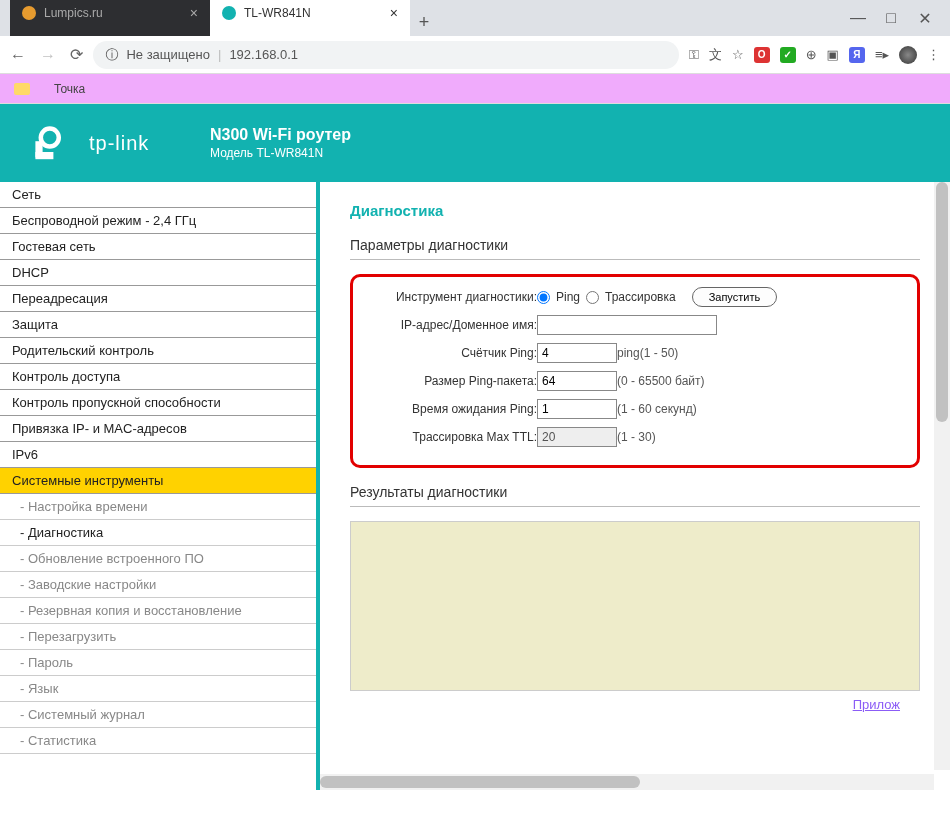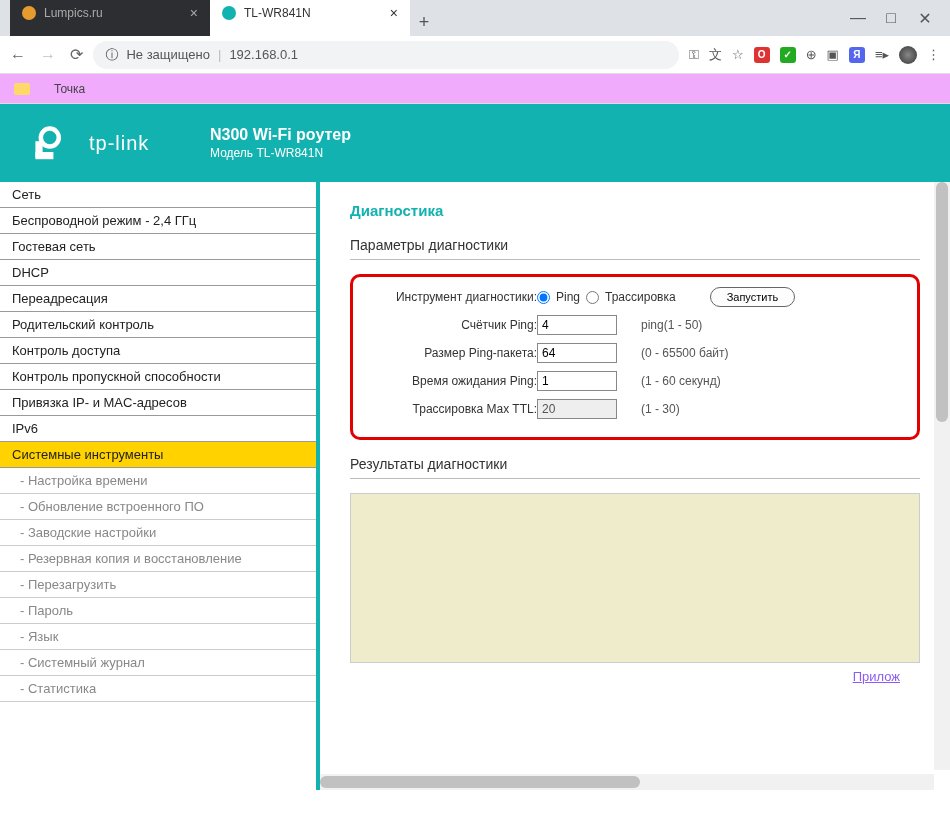--- a/index.html
+++ b/index.html
@@ -47,23 +47,23 @@
 .main-scroll-x { position: absolute; left: 0; right: 16px; bottom: 0; height: 16px; background: #f1f1f1; }
 .main-scroll-x .thumb { position: absolute; top: 2px; bottom: 2px; left: 0; width: 320px; background: #c1c1c1; border-radius: 6px; }
 
 .section-title { color: #12b2b0; font-size: 15px; font-weight: bold; margin-bottom: 18px; }
 .section-head { font-size: 14px; color: #333; padding-bottom: 6px; border-bottom: 1px solid #bbb; margin-bottom: 14px; }
 
 .highlight-box { border: 3px solid #e20000; border-radius: 10px; padding: 10px 14px; margin-bottom: 16px; }
 .form-row { display: flex; align-items: center; margin-bottom: 8px; font-size: 12px; color: #333; }
 .form-label { width: 170px; text-align: right; padding-right: 0; }
 .form-row input[type=text] { height: 20px; border: 1px solid #888; padding: 0 4px; font-size: 12px; }
-.form-row .hint { margin-left: 24px; color: #555; }
+.form-row .hint { margin-left: 0; color: #555; }
 .radio-group { display: flex; align-items: center; gap: 6px; }
-.btn-start { margin-left: 28px; height: 20px; padding: 0 16px; border: 1px solid #666; border-radius: 10px; background: #fdfdfd; font-size: 11px; cursor: pointer; }
+.btn-start { margin-left: 10px; height: 20px; padding: 0 16px; border: 1px solid #666; border-radius: 10px; background: #fdfdfd; font-size: 11px; cursor: pointer; }
 
 .results-area { background: #eeecca; height: 170px; border: 1px solid #ccc; }
 .link-footer { text-align: right; font-size: 13px; color: #8b5cf6; text-decoration: underline; padding-right: 20px; margin-top: 6px; }
 
 .sidebar::-webkit-scrollbar { width: 8px; }
 </style>
 </head>
 <body>
 
 <div class="tabbar">
@@ -133,27 +133,29 @@
     </div>
   </div>
 
   <div class="content">
     <div class="sidebar">
       <div class="menu-item">Сеть</div>
       <div class="menu-item">Беспроводной режим - 2,4 ГГц</div>
       <div class="menu-item">Гостевая сеть</div>
       <div class="menu-item">DHCP</div>
       <div class="menu-item">Переадресация</div>
+      <div class="menu-item">Защита</div>
       <div class="menu-item">Родительский контроль</div>
       <div class="menu-item">Контроль доступа</div>
       <div class="menu-item">Контроль пропускной способности</div>
       <div class="menu-item">Привязка IP- и MAC-адресов</div>
       <div class="menu-item">IPv6</div>
       <div class="menu-item selected">Системные инструменты</div>
       <div class="menu-sub">- Настройка времени</div>
+      <div class="menu-sub active">- Диагностика</div>
       <div class="menu-sub">- Обновление встроенного ПО</div>
       <div class="menu-sub">- Заводские настройки</div>
       <div class="menu-sub">- Резервная копия и восстановление</div>
       <div class="menu-sub">- Перезагрузить</div>
       <div class="menu-sub">- Пароль</div>
       <div class="menu-sub">- Язык</div>
       <div class="menu-sub">- Системный журнал</div>
       <div class="menu-sub">- Статистика</div>
 
     </div>
@@ -167,20 +169,24 @@
           <div class="form-label">Инструмент диагностики:</div>
           <div class="radio-group">
             <input type="radio" checked="" style="">
             <span>Ping</span>
             <input type="radio" style="">
             <span>Трассировка</span>
             <button class="btn-start">Запустить</button>
           </div>
         </div>
         <div class="form-row">
+          <div class="form-label">IP-адрес/Доменное имя:</div>
+          <input type="text" style="width: 180px;" value="">
+        </div>
+        <div class="form-row">
           <div class="form-label">Счётчик Ping:</div>
           <input type="text" style="width: 80px;" value="4">
           <span class="hint">ping(1 - 50)</span>
         </div>
         <div class="form-row">
           <div class="form-label">Размер Ping-пакета:</div>
           <input type="text" style="width: 80px;" value="64">
           <span class="hint">(0 - 65500 байт)</span>
         </div>
         <div class="form-row">

